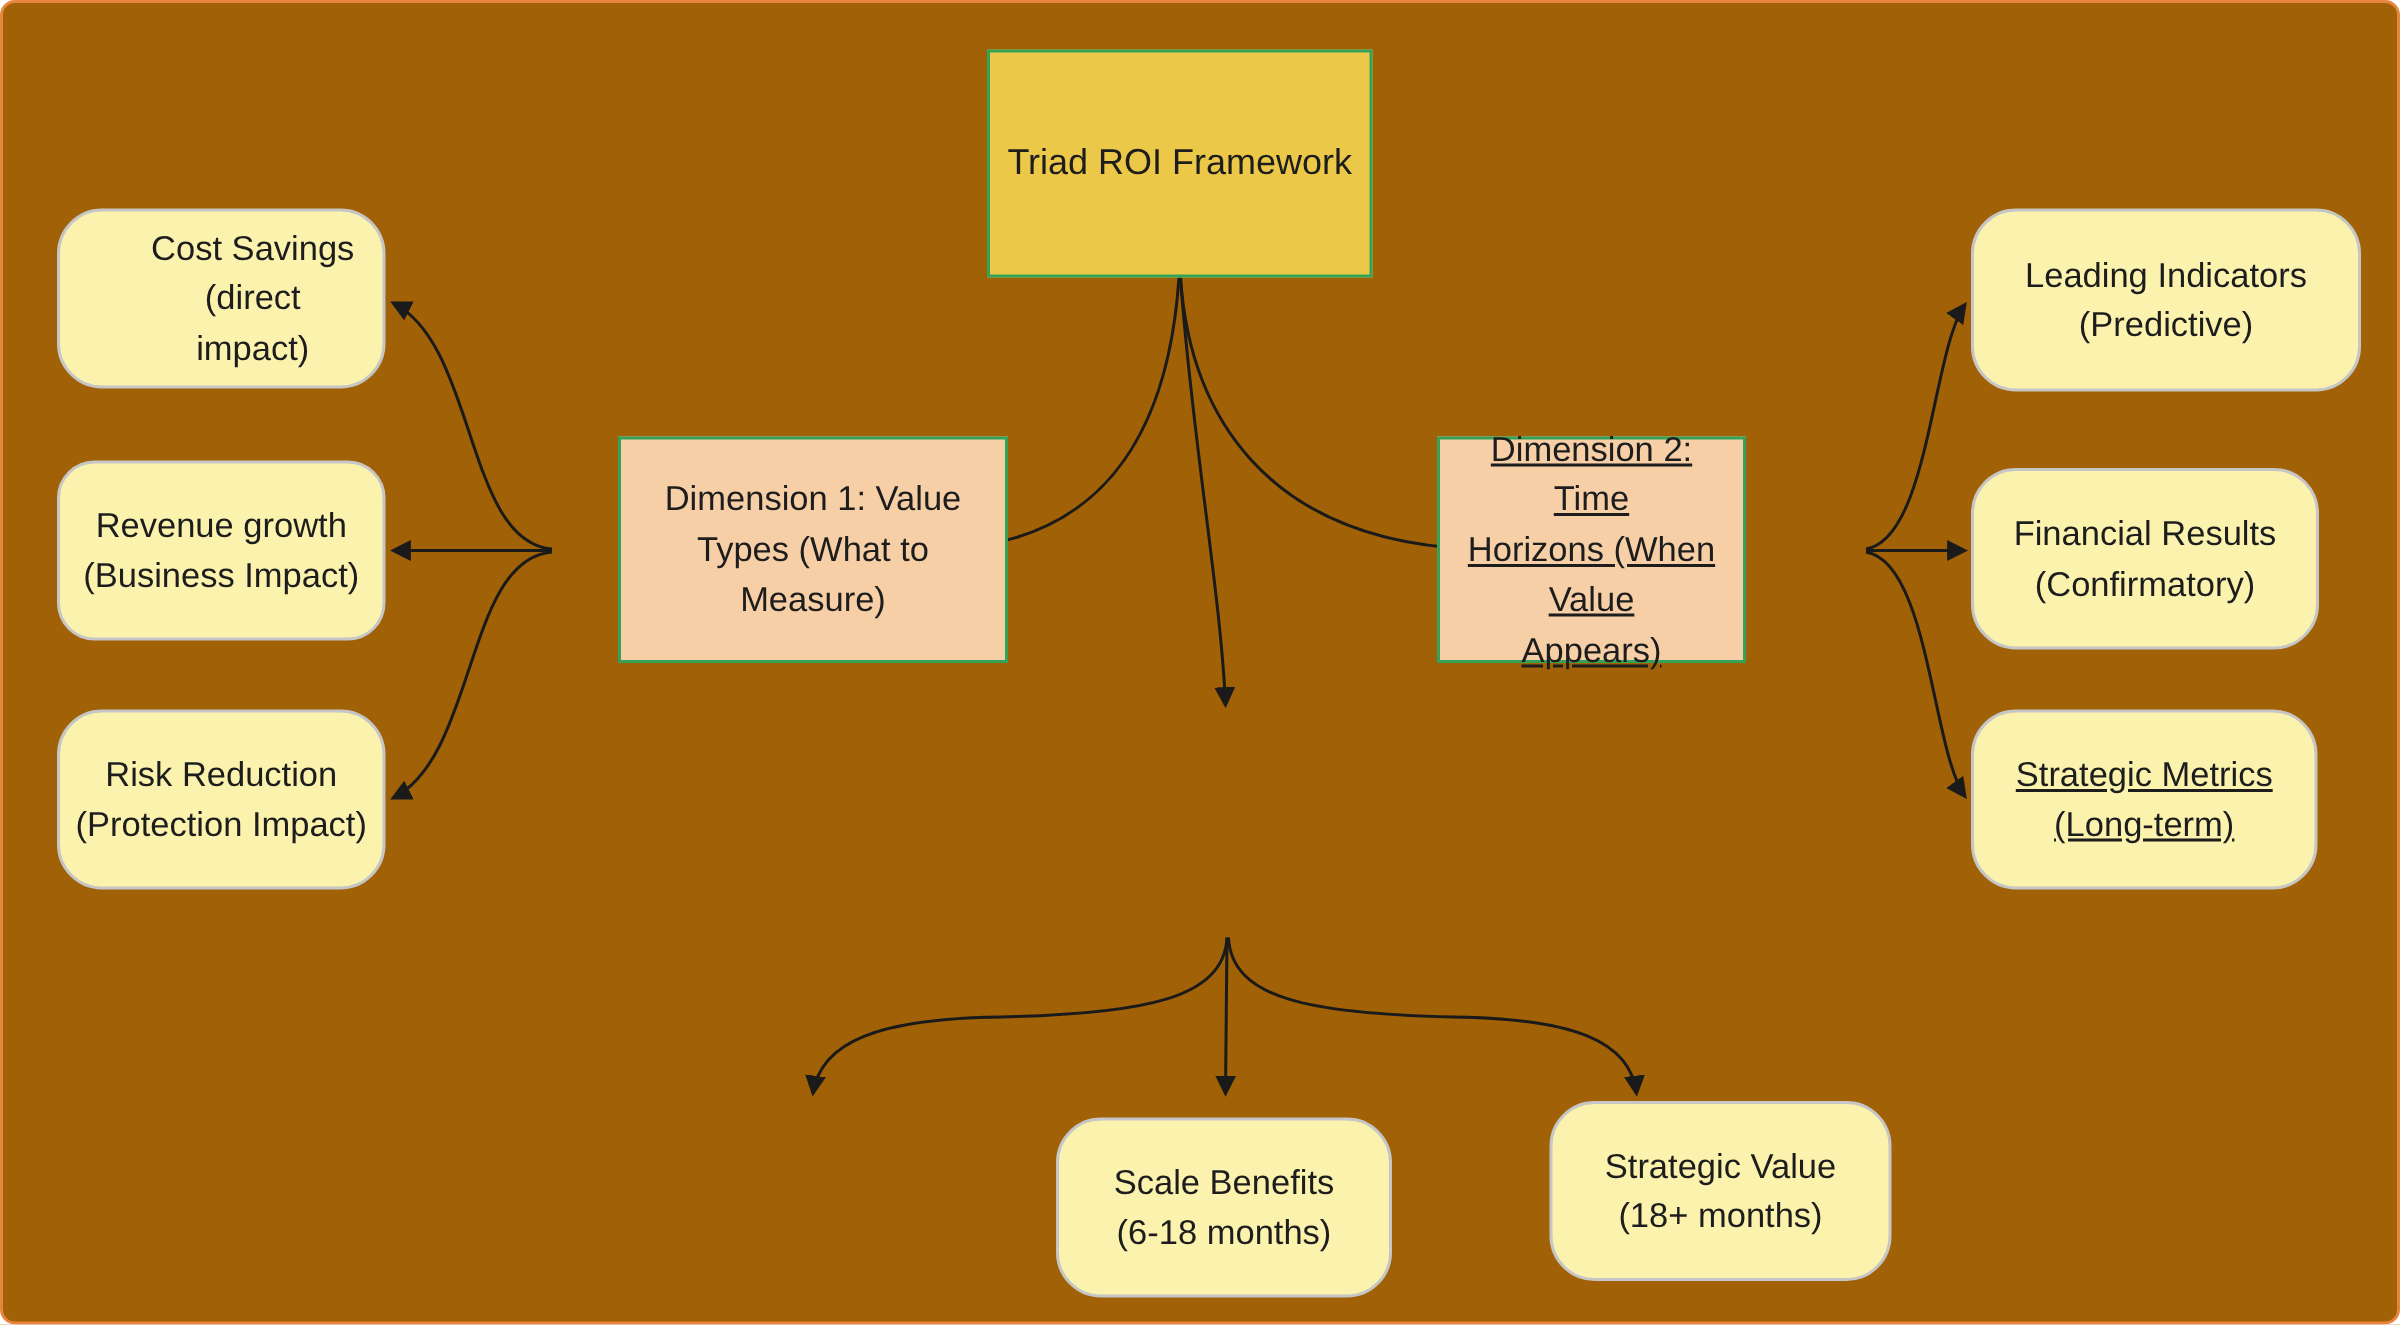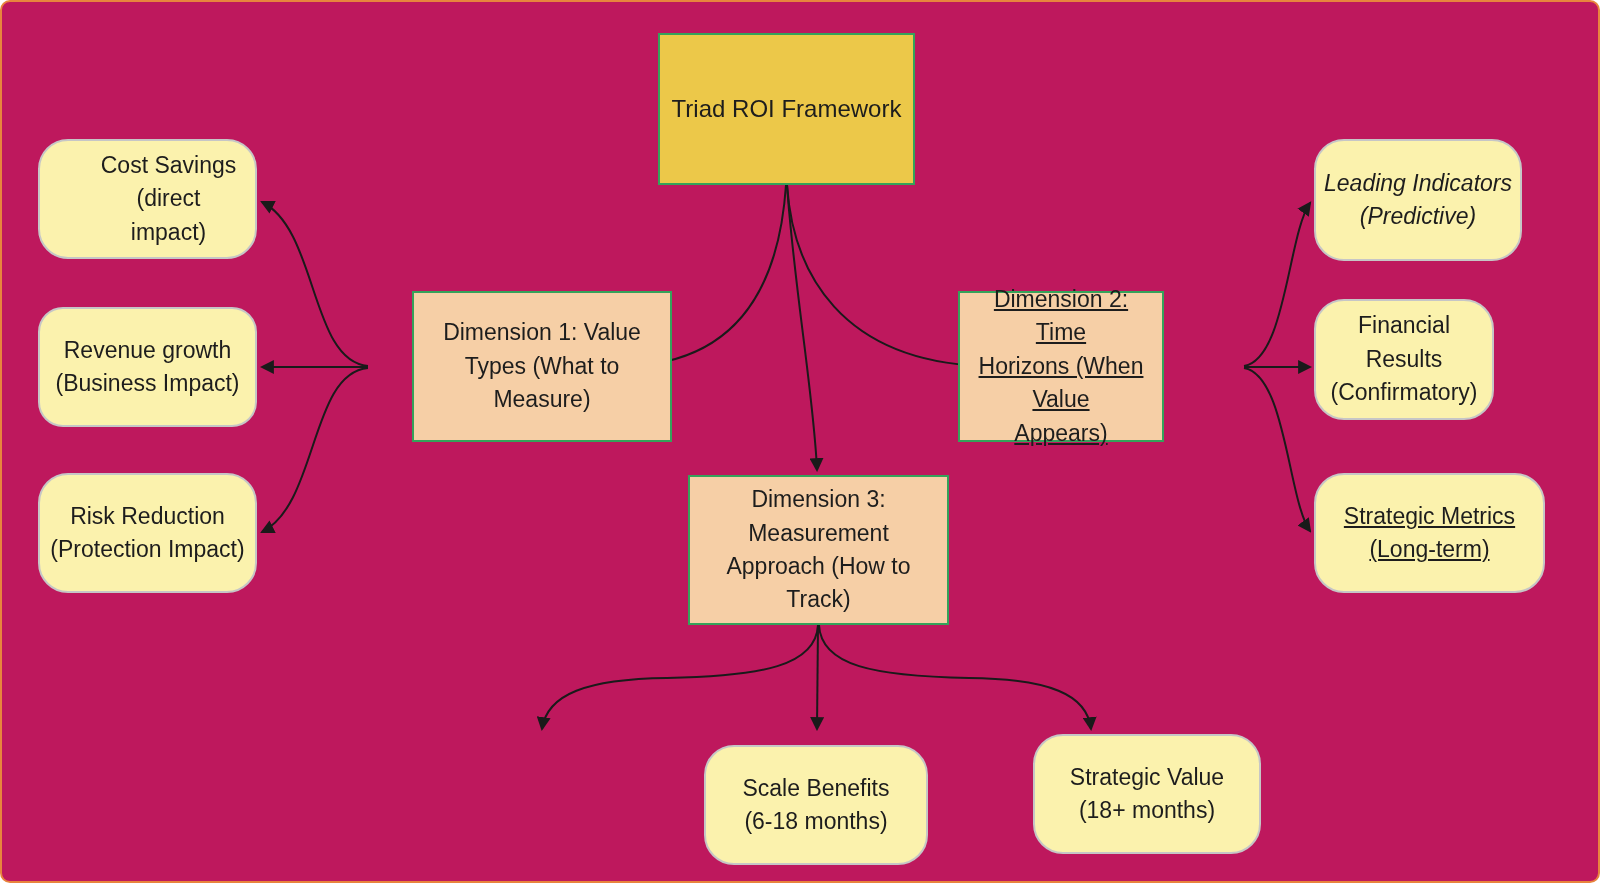--- a/index.html
+++ b/index.html
@@ -6,21 +6,21 @@
     margin: 0;
     padding: 0;
     background: #ffffff;
     font-family: "Liberation Sans", "DejaVu Sans", sans-serif;
   }
   #canvas {
     position: relative;
     width: 1600px;
     height: 883px;
     box-sizing: border-box;
-    background: #be185d;
+    background: #a16207;
     border: 2px solid #e8843d;
     border-radius: 10px;
     overflow: hidden;
   }
   #edge-layer {
     position: absolute;
     left: 0; top: 0;
     width: 1600px;
     height: 883px;
     pointer-events: none;
@@ -86,38 +86,34 @@
   <div class="node root" style="left:656px; top:31px; width:257px; height:152px;">Triad ROI Framework</div>
 
   <div class="node dimension" style="left:366px; top:289px; width:260px; height:151px;margin-left:44px;">Dimension 1: Value
 Types (What to
 Measure)</div>
 
   <div class="node dimension" style="left:956px; top:289px; width:206px; height:151px;text-decoration:underline;">Dimension 2: Time
 Horizons (When Value
 Appears)</div>
 
-  <div class="node dimension" style="left:686px; top:473px; width:261px; height:150px;">Dimension 3:
-Measurement
-Approach (How to
-Track)</div>
 
   <div class="node leaf" style="left:36px; top:137px; width:219px; height:120px;padding-left:48px;">Cost Savings (direct
 impact)</div>
 
   <div class="node leaf" style="left:36px; top:305px; width:219px; height:120px;border-radius:25px;">Revenue growth
 (Business Impact)</div>
 
   <div class="node leaf" style="left:36px; top:471px; width:219px; height:120px;">Risk Reduction
 (Protection Impact)</div>
 
-  <div class="node leaf" style="left:1312px; top:137px; width:208px; height:122px;font-style:italic;">Leading Indicators
+  <div class="node leaf" style="left:1312px; top:137px; width:260px; height:122px;">Leading Indicators
 (Predictive)</div>
 
-  <div class="node leaf" style="left:1312px; top:297px; width:180px; height:121px;">Financial Results
+  <div class="node leaf" style="left:1312px; top:310px; width:232px; height:121px;">Financial Results
 (Confirmatory)</div>
 
   <div class="node leaf" style="left:1312px; top:471px; width:231px; height:120px;text-decoration:underline;">Strategic Metrics
 (Long-term)</div>
 
 
   <div class="node leaf" style="left:702px; top:732px; width:224px; height:120px;margin-top:11px;">Scale Benefits
 (6-18 months)</div>
 
   <div class="node leaf" style="left:1031px; top:732px; width:228px; height:120px;">Strategic Value

